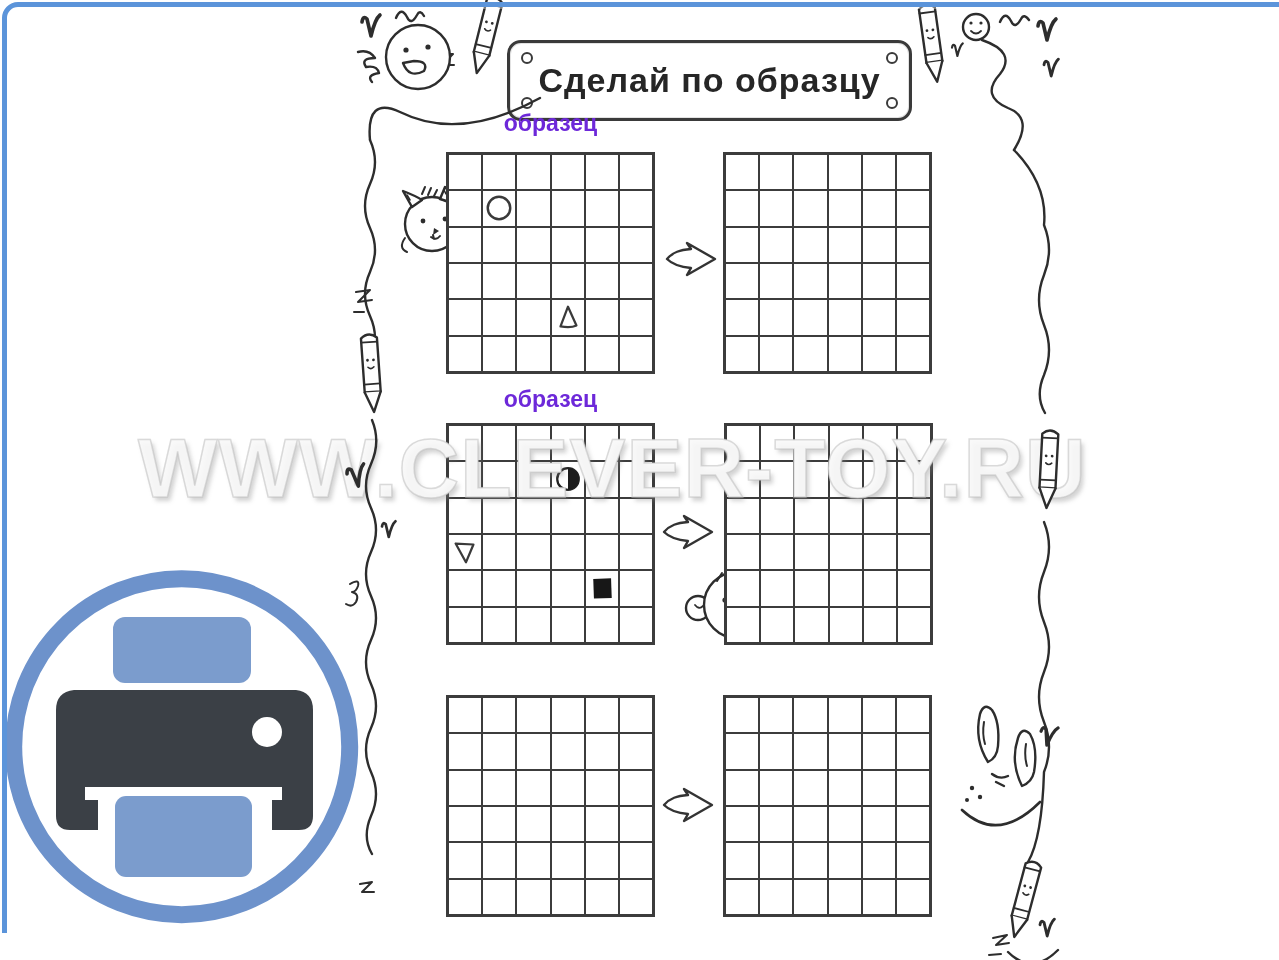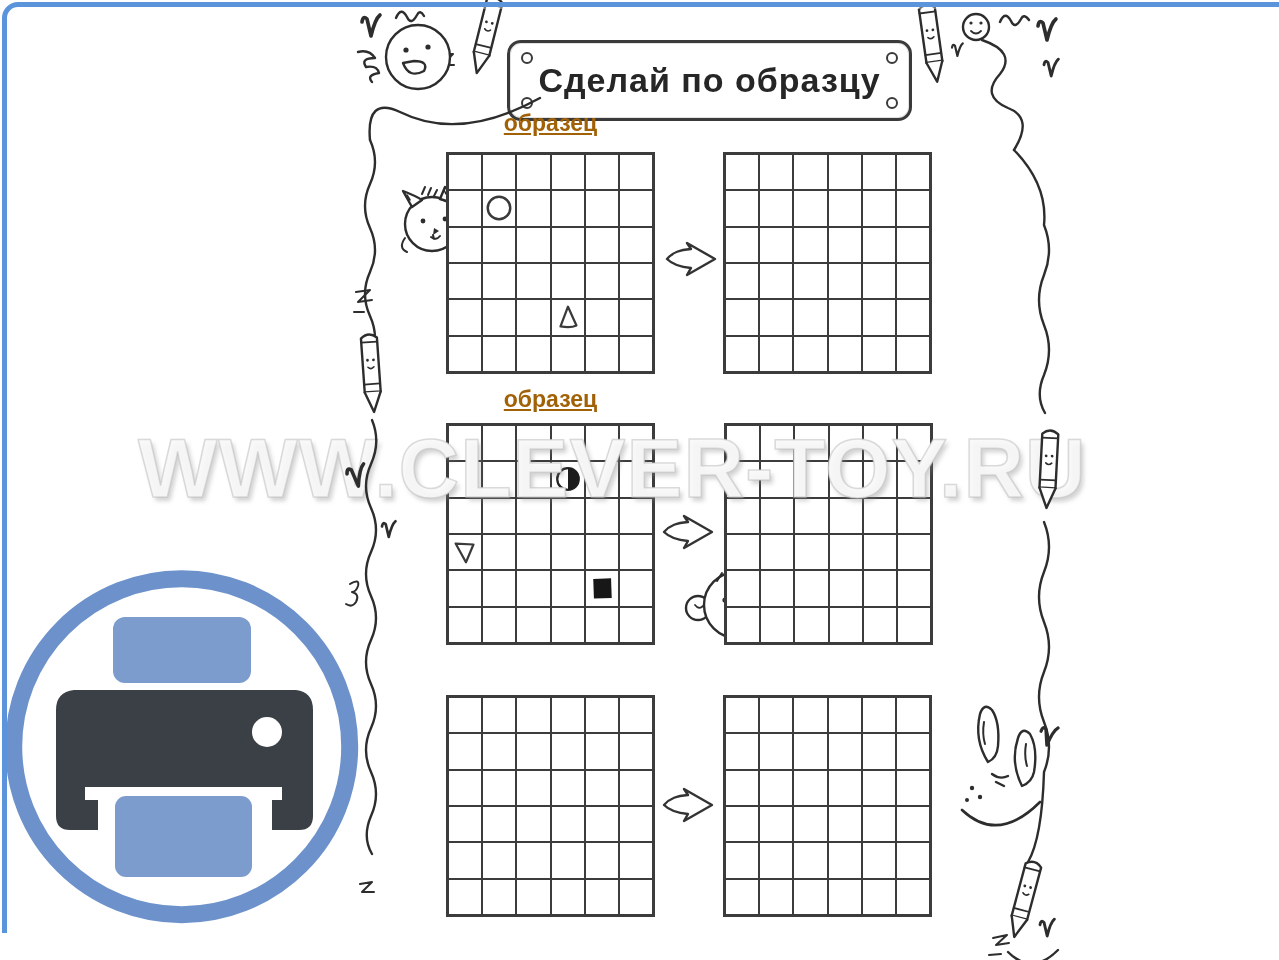--- a/index.html
+++ b/index.html
@@ -28,21 +28,21 @@
   .banner .screw{
     position:absolute;width:8px;height:8px;border:2px solid #3a3a3a;border-radius:50%;
   }
   .screw.tl{left:11px;top:9px}.screw.tr{right:11px;top:9px}
   .screw.bl{left:11px;bottom:9px}.screw.br{right:11px;bottom:9px}
   .banner-title{font-size:34px;font-weight:600;letter-spacing:1px;color:#262626;}
 
   
   .sample-label{
     position:absolute;left:446px;width:209px;text-align:center;
-    font-size:23px;font-weight:600;color:#a16207;z-index:3;text-decoration:underline;
+    font-size:23px;font-weight:600;color:#6d28d9;z-index:3;
   }
   .sample-label.l1{top:110px}
   .sample-label.l2{top:386px}
 
   
   .grid{
     position:absolute;width:209px;height:222px;box-sizing:border-box;
     border:2px solid #3c3c3c;background:#fff;z-index:2;
     display:grid;grid-template-columns:repeat(6,1fr);grid-template-rows:repeat(6,1fr);
   }

